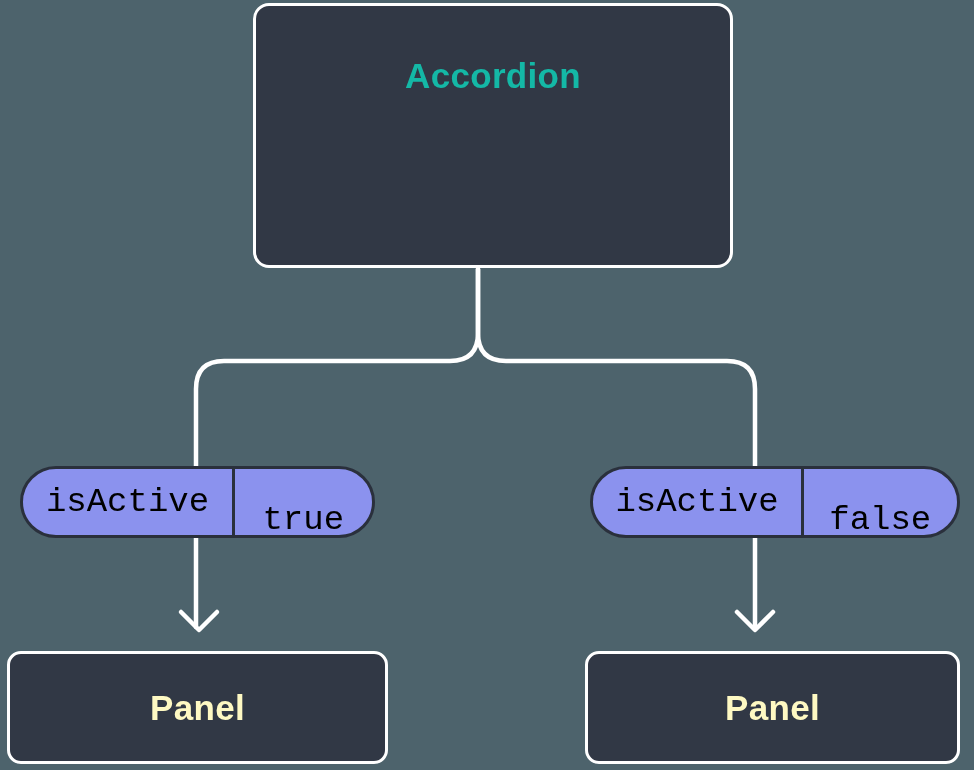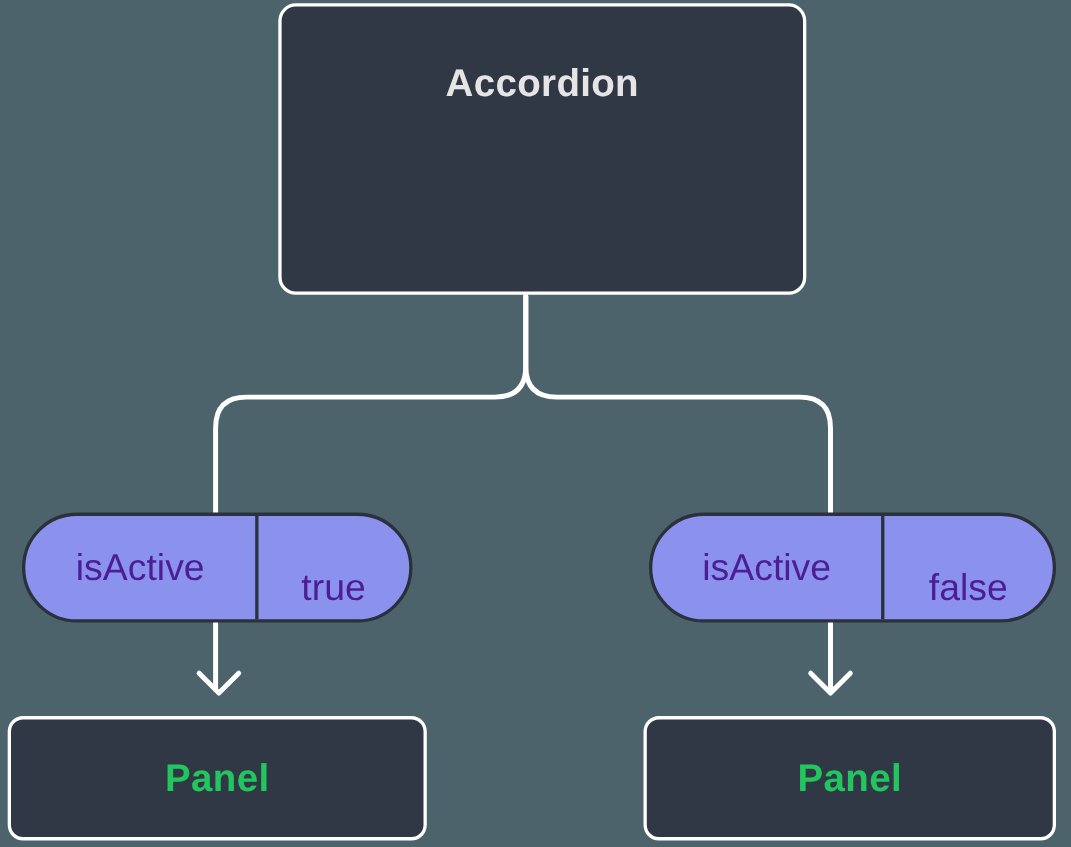--- a/index.html
+++ b/index.html
@@ -38,21 +38,21 @@
     display: flex;
     flex-direction: column;
     align-items: center;
   }
   .root-title {
     margin-top: 50px;
     line-height: 40px;
     font-size: 35px;
     font-weight: 600;
     letter-spacing: 0.3px;
-    color: #e5e5e5;
+    color: #14b8a6;
   }
   .state-pill {
     margin-top: 26px;
     width: 373px; height: 101px;
     box-sizing: border-box;
     border: 2px solid #8f97f2;
     border-radius: 60px;
     display: flex;
     align-items: stretch;
     color: #8f97f2;
@@ -62,48 +62,49 @@
     display: flex;
     align-items: center;
     justify-content: center;
   }
   .state-pill .cell.name { width: 276px; }
   .state-pill .cell.value { flex: 1; }
   .state-pill .vdiv { width: 2px; background: #8f97f2; }
   .prop-pill {
     position: absolute;
     top: 466px;
-    height: 100px;
+    height: 72px;
     box-sizing: border-box;
     background: #8b92ee;
     border: 3px solid #2a303c;
     border-radius: 60px;
     display: flex;
     align-items: stretch;
-    color: #4c1d95;
+    color: #000000;
     font-size: 34px;
+    font-family: Liberation Mono, monospace;
   }
   .prop-pill .vdiv { width: 2.5px; background: #2a303c; }
   .prop-pill.left  { left: 20px;  width: 355px; }
   .prop-pill.right { left: 590px; width: 370px; }
   .prop-pill.left  .cell.name { width: 209px; }
   .prop-pill.right .cell.name { width: 208px; }
   .prop-pill .cell.value { flex: 1; margin-top: 36px; }
   .panel-box {
     position: absolute;
     top: 651px;
     height: 113px;
     box-sizing: border-box;
     background: #313845;
     border: 3px solid #ffffff;
     border-radius: 14px;
     display: flex;
     align-items: center;
     justify-content: center;
-    color: #22c55e;
+    color: #fef9c3;
     font-size: 35px;
     font-weight: 600;
     letter-spacing: 0.3px;
   }
   .panel-box.left  { left: 7px;   width: 381px; }
   .panel-box.right { left: 585px; width: 375px; }
 </style>
 </head>
 <body>
 

